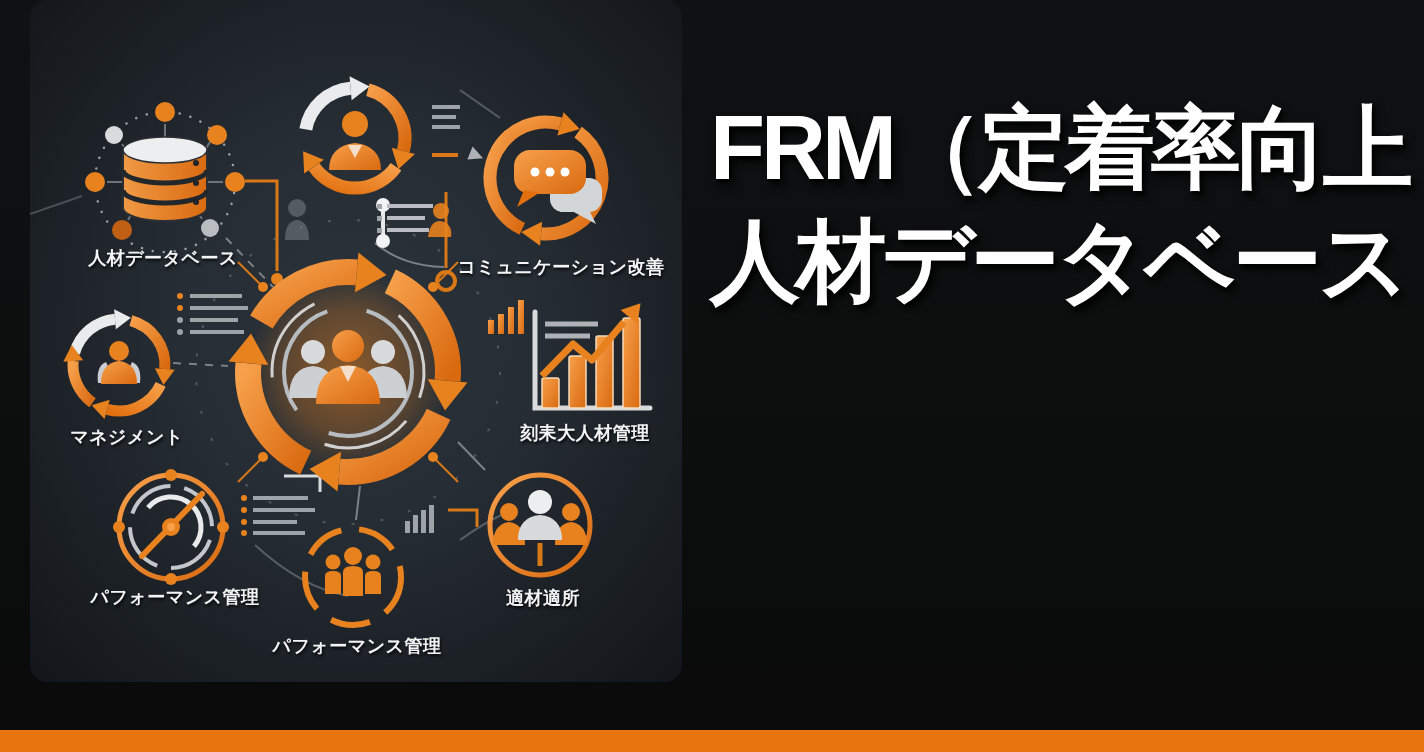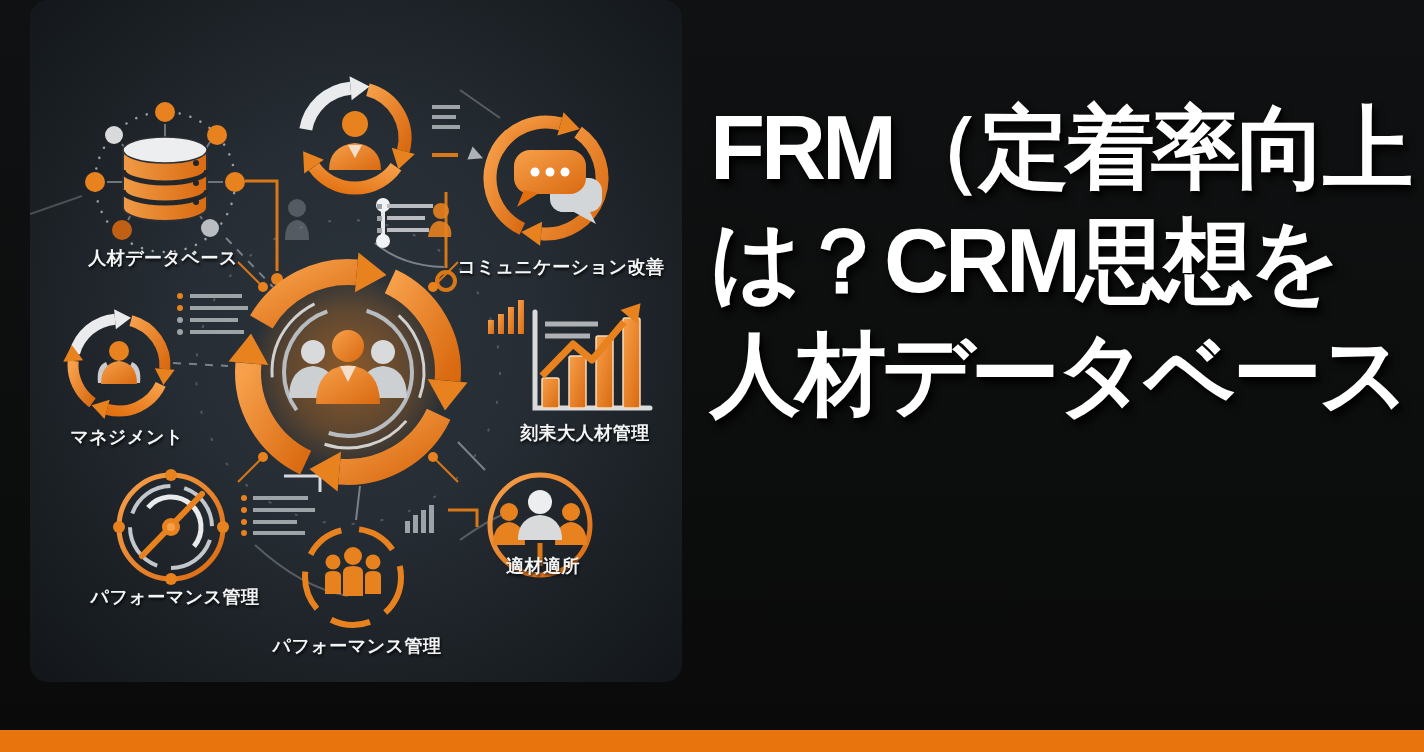--- a/index.html
+++ b/index.html
@@ -298,23 +298,22 @@
         <line x1="510" y1="543" x2="510" y2="566" stroke="#D97816" stroke-width="5"></line>
       </g>
     </svg>
 
     <div class="nlabel" style="left:133px;top:246px">人材データベース</div>
     <div class="nlabel" style="left:531px;top:255px">コミュニケーション改善</div>
     <div class="nlabel" style="left:97px;top:425px">マネジメント</div>
     <div class="nlabel" style="left:555px;top:421px">刻耒大人材管理</div>
     <div class="nlabel" style="left:145px;top:585px">パフォーマンス管理</div>
     <div class="nlabel" style="left:327px;top:634px">パフォーマンス管理</div>
-    <div class="nlabel" style="left:513px;top:554px">適材適所</div>
+    <div class="nlabel" style="left:513px;top:586px">適材適所</div>
   </div>
 
   <div class="headline">
     <div class="hl">FRM（定着率向上</div>
-    <div class="hl">は？CRM思想を</div>
     <div class="hl">人材データベース</div>
   </div>
 
   <div class="bottom-bar"></div>
 </div>
 
 </body></html>

